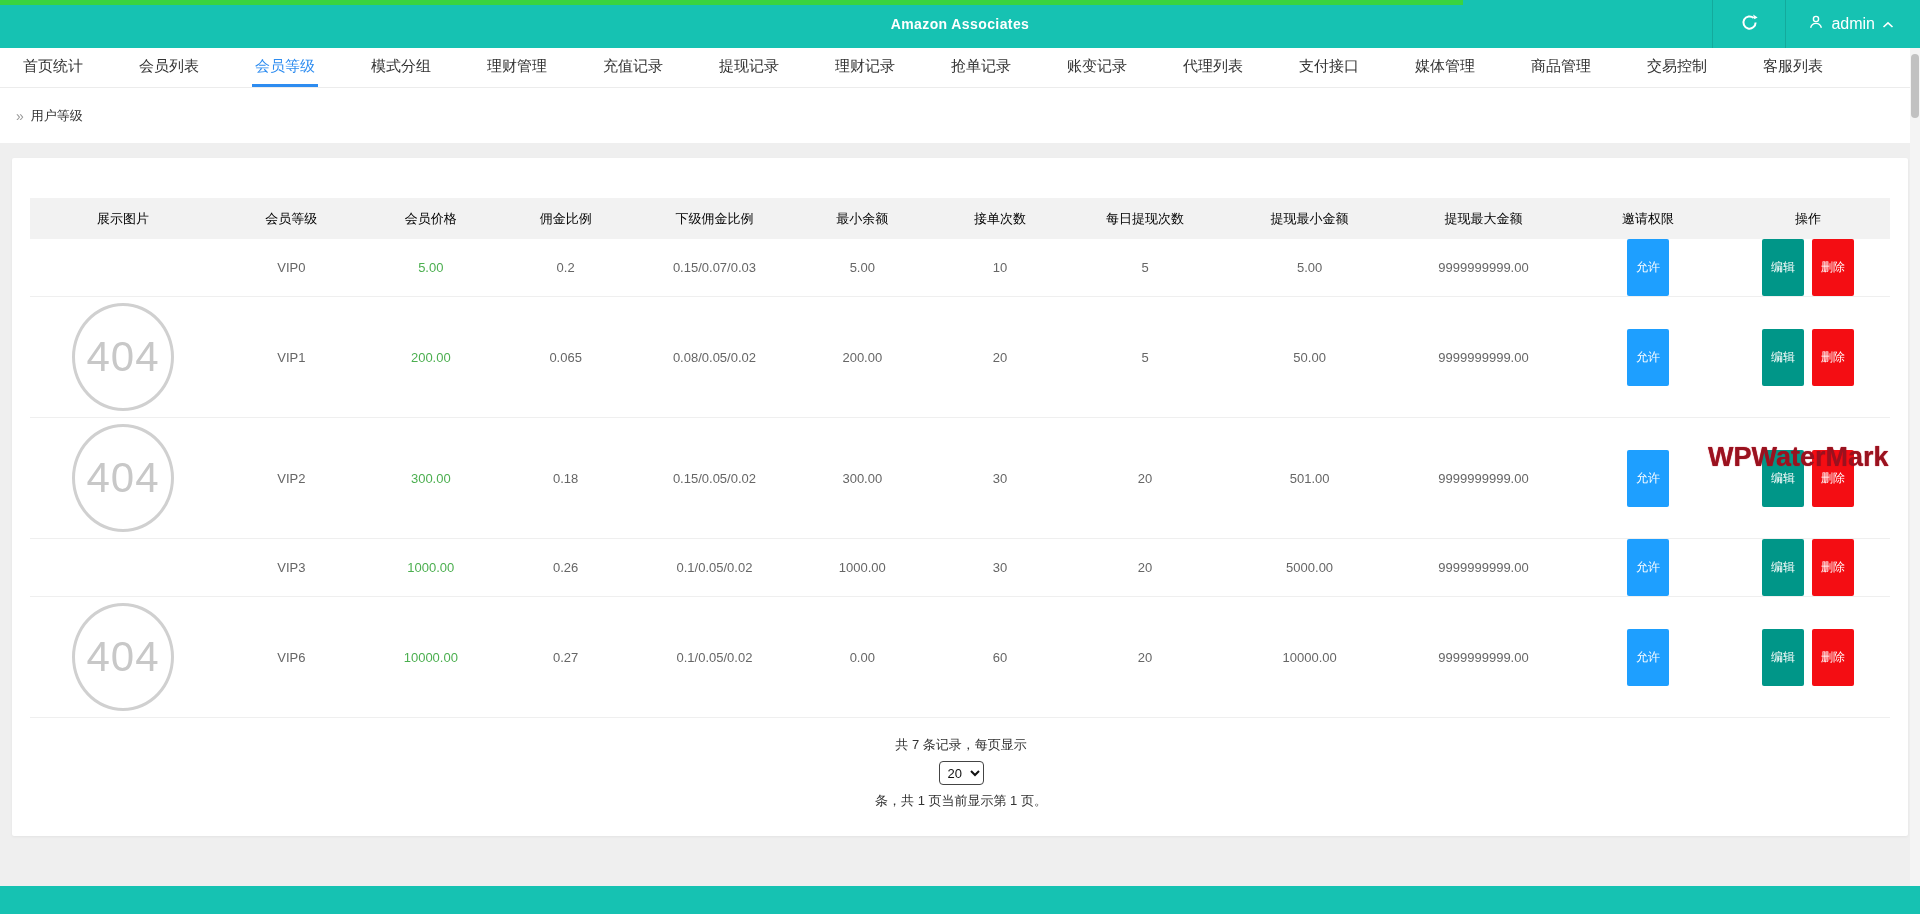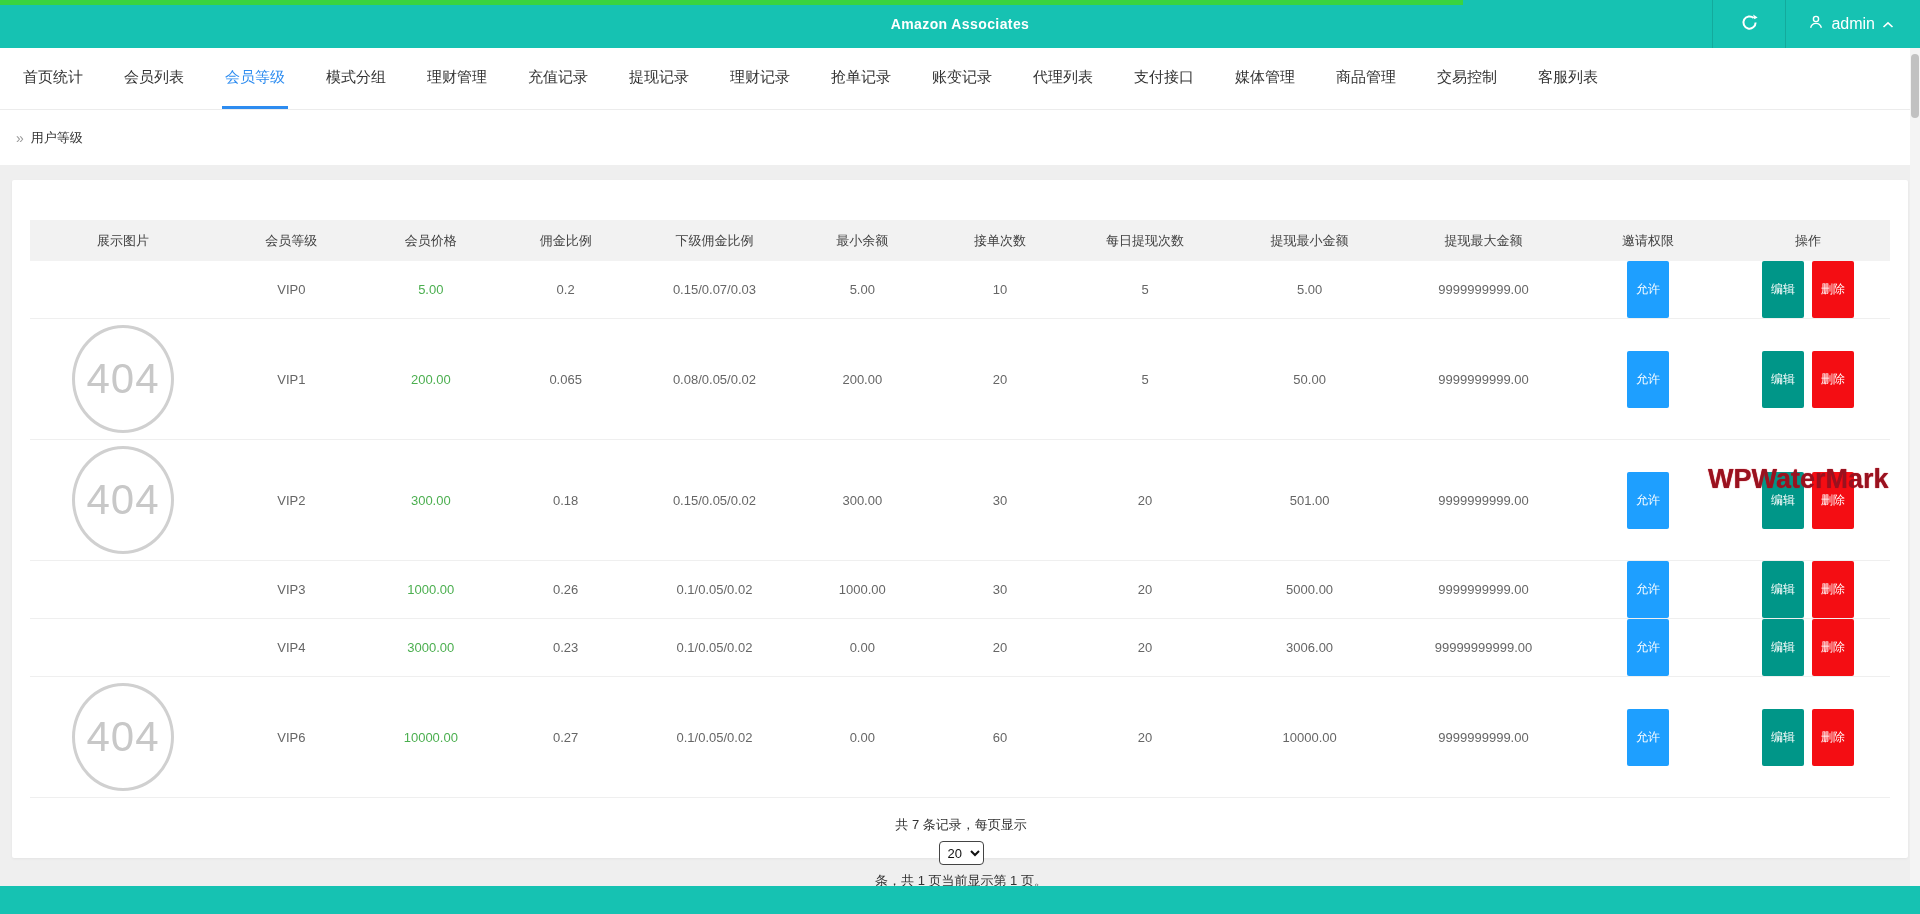--- a/index.html
+++ b/index.html
@@ -14,38 +14,38 @@
             display:flex; align-items:center; justify-content:center; }
   .progress { position:absolute; top:0; left:0; height:5px; width:1463px; background:#39d43f; }
   .app-title { color:#fff; font-size:14px; font-weight:600; letter-spacing:.4px; }
   .topbar-right { position:absolute; right:0; top:0; height:100%; display:flex; align-items:center; }
   .v-sep { width:1px; height:48px; background:rgba(0,0,0,.12); }
   .refresh-btn { width:72px; height:100%; display:flex; align-items:center; justify-content:center; cursor:pointer; }
   .admin-box { display:flex; align-items:center; gap:7px; height:100%;
                padding:0 26px 0 22px; cursor:pointer; color:#fff; font-size:16px; }
 
   
-  .navbar { background:#fff; height:62px; display:flex; align-items:stretch;
-            padding-left:20px; column-gap:35px; border-bottom:1px solid #ececec; }
+  .navbar { background:#fff; height:40px; display:flex; align-items:stretch;
+            padding-left:20px; column-gap:50px; border-bottom:1px solid #ececec; }
   .tab { font-size:15px; color:#333; display:flex; align-items:center; cursor:pointer;
          border-bottom:3px solid transparent; padding:0 3px; white-space:nowrap; }
   .tab.active { color:#2d8cf0; border-bottom-color:#2d8cf0; }
 
   
   .breadcrumb { background:#fff; height:55px; display:flex; align-items:center;
                 padding-left:16px; font-size:13px; color:#333; gap:7px; }
   .crumb-icon { color:#9a9a9a; font-size:14px; }
 
   
   .content { position:relative; }
   .card { background:#fff; margin:15px 12px 0; height:678px; padding:40px 18px 0;
           border-radius:2px; box-shadow:0 1px 3px rgba(0,0,0,.05); }
 
   table { width:100%; border-collapse:collapse; table-layout:fixed; }
-  thead th { background:#f2f2f2; height:41px; font-weight:400; font-size:13px; color:#404040; text-align:center; }
+  thead th { background:#f2f2f2; height:41px; font-weight:400; font-size:13px; color:#000000; text-align:center; }
   td { text-align:center; font-size:13px; color:#666; border-bottom:1px solid #efefef;
        overflow:hidden; white-space:nowrap; }
   tr.short td { height:40px; }
   tr.tall td { height:121px; }
   .price { color:#4caf50; }
   .img404 { width:102px; height:108px; border:3px solid #d0d0d0; border-radius:50%;
             margin:6px auto; display:flex; align-items:center; justify-content:center;
             font-size:42px; color:#c8c8c8; letter-spacing:1px; }
 
   .btn { border:none; color:#fff; font-size:12px; padding:20px 9px; border-radius:2px;
@@ -237,40 +237,20 @@
     <td>20</td>
     <td>5000.00</td>
     <td>9999999999.00</td>
     <td>
       <button class="btn allow">允许</button>
     </td>
     <td>
       <button class="btn edit">编辑</button><button class="btn delete">删除</button>
     </td>
   </tr>
-          <tr class="short">
-    <td>
-      
-    </td>
-    <td>VIP4</td>
-    <td class="price">3000.00</td>
-    <td>0.23</td>
-    <td>0.1/0.05/0.02</td>
-    <td>0.00</td>
-    <td>20</td>
-    <td>20</td>
-    <td>3006.00</td>
-    <td>99999999999.00</td>
-    <td>
-      <button class="btn allow">允许</button>
-    </td>
-    <td>
-      <button class="btn edit">编辑</button><button class="btn delete">删除</button>
-    </td>
-  </tr>
           <tr class="tall">
     <td>
       <div class="img404">
         <span>404</span>
       </div>
     </td>
     <td>VIP6</td>
     <td class="price">10000.00</td>
     <td>0.27</td>
     <td>0.1/0.05/0.02</td>

